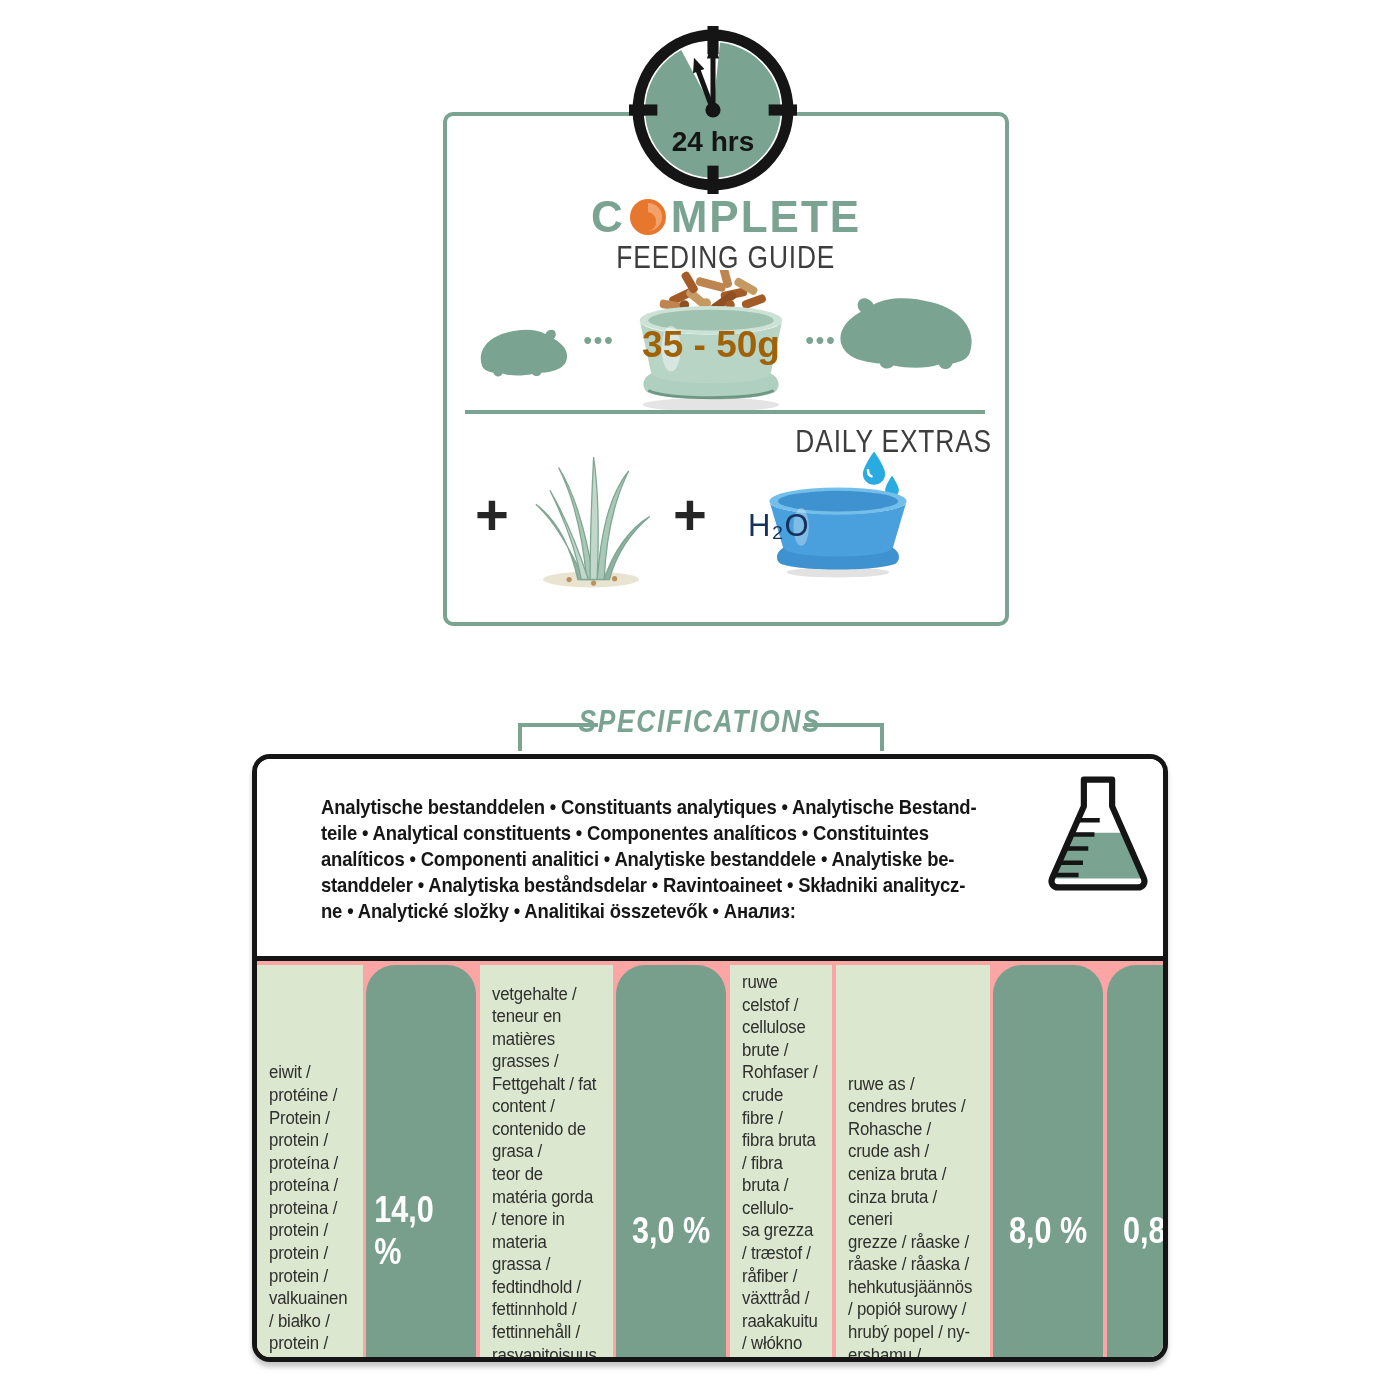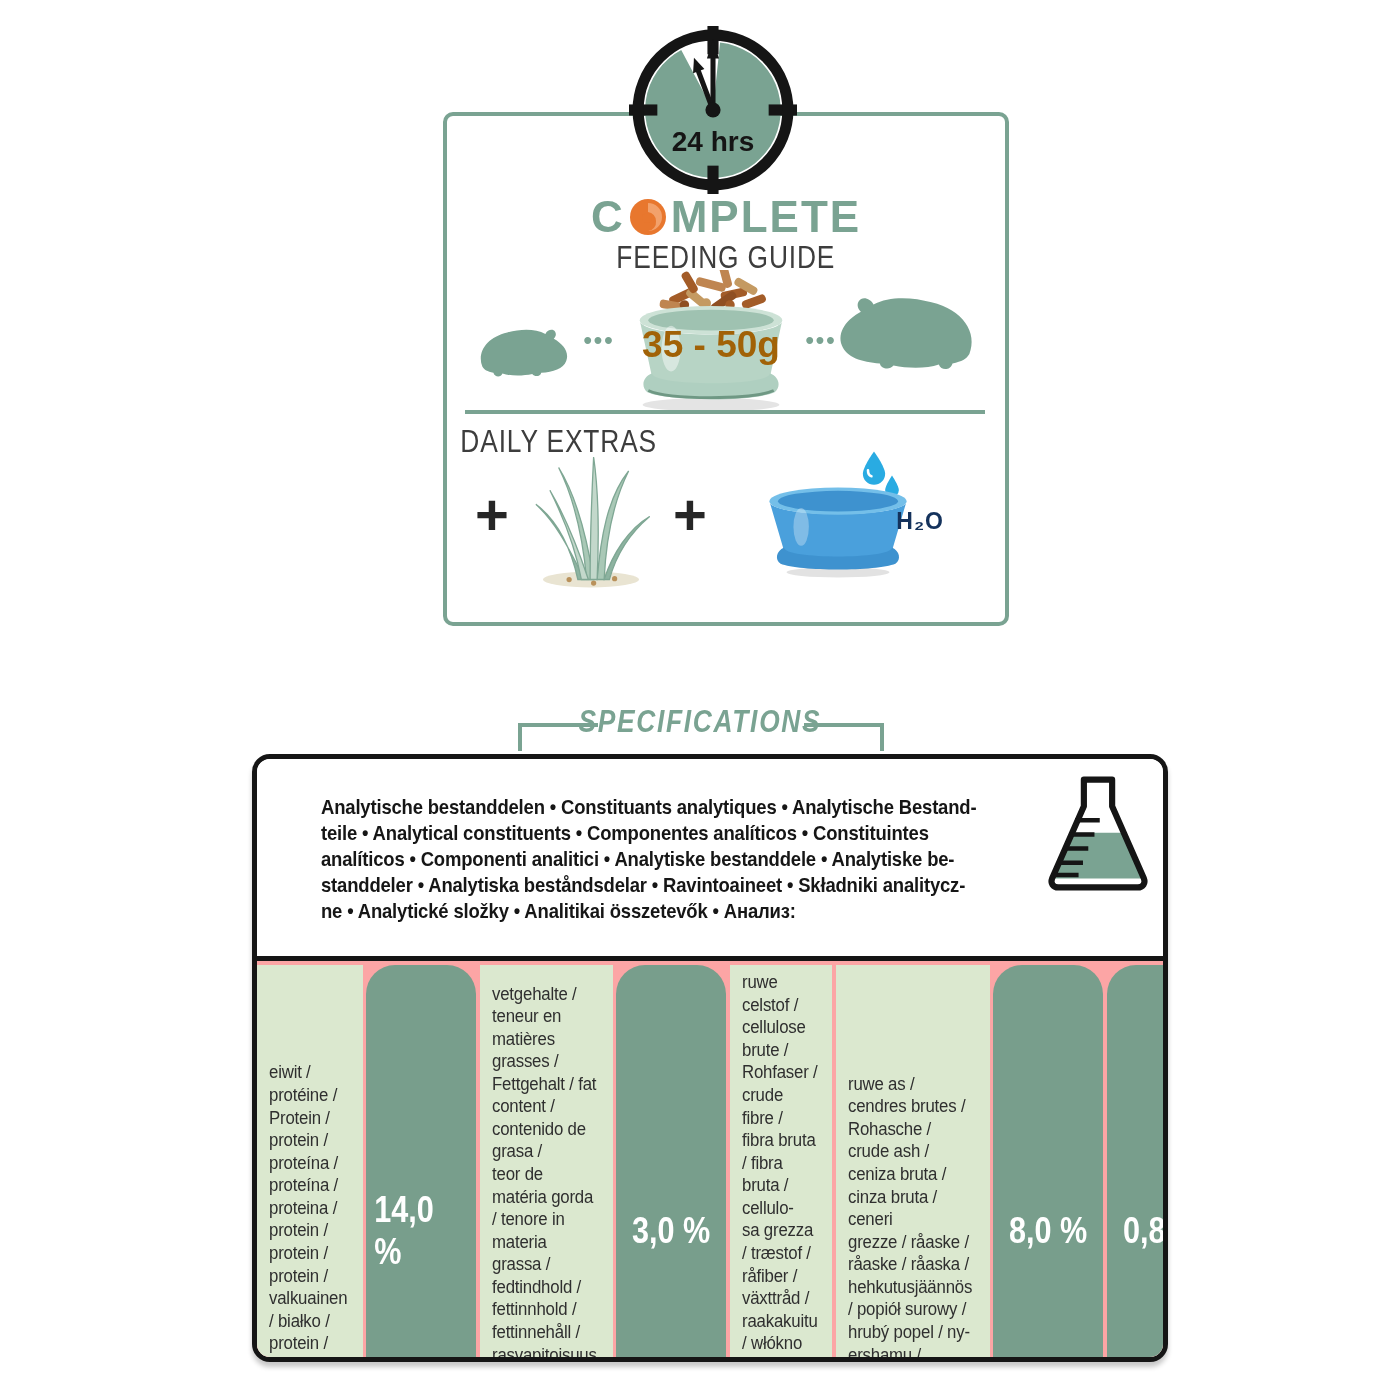--- a/index.html
+++ b/index.html
@@ -36,34 +36,34 @@
   }
   .dots-left{left:576px;}
   .dots-right{left:798px;}
   .food-bowl{position:absolute;left:616px;top:270px;width:190px;height:144px;}
   .portion{
     position:absolute;left:616px;top:324px;width:190px;text-align:center;
     font-size:37px;font-weight:800;color:#a16207;
   }
   .divider{position:absolute;left:465px;top:410px;width:520px;height:4px;background:#7AA392;}
   .extras-heading{
-    position:absolute;left:443px;top:424px;width:566px;text-align:left;
+    position:absolute;left:443px;top:424px;width:566px;text-align:right;
     font-size:31px;font-weight:400;color:#3d3d3d;
   }
   .plus{
     position:absolute;top:486px;width:60px;text-align:center;
     font-size:58px;font-weight:800;color:#262626;line-height:1;
   }
   .plus-1{left:462px;}
   .plus-2{left:660px;}
   .grass{position:absolute;left:521px;top:450px;width:140px;height:140px;}
   .water-bowl{position:absolute;left:748px;top:446px;width:180px;height:136px;}
   .water-label{
-    position:absolute;left:748px;top:508px;width:196px;text-align:right;
-    font-size:23px;font-weight:700;color:#14325C;letter-spacing:1px;
+    position:absolute;left:748px;top:508px;width:196px;text-align:left;
+    font-size:31px;font-weight:400;color:#14325C;letter-spacing:1px;
   }
   
   .spec-heading{
     position:absolute;left:390px;top:704px;width:620px;text-align:center;
     font-size:31px;font-weight:600;color:#7AA392;font-style:italic;
   }
   .spec-heading .cond85{letter-spacing:2px;}
   .bracket{position:absolute;top:723px;width:80px;height:28px;box-sizing:border-box;}
   .bracket-left{left:518px;border-left:4px solid #7AA392;border-top:4px solid #7AA392;}
   .bracket-right{left:804px;border-right:4px solid #7AA392;border-top:4px solid #7AA392;}

